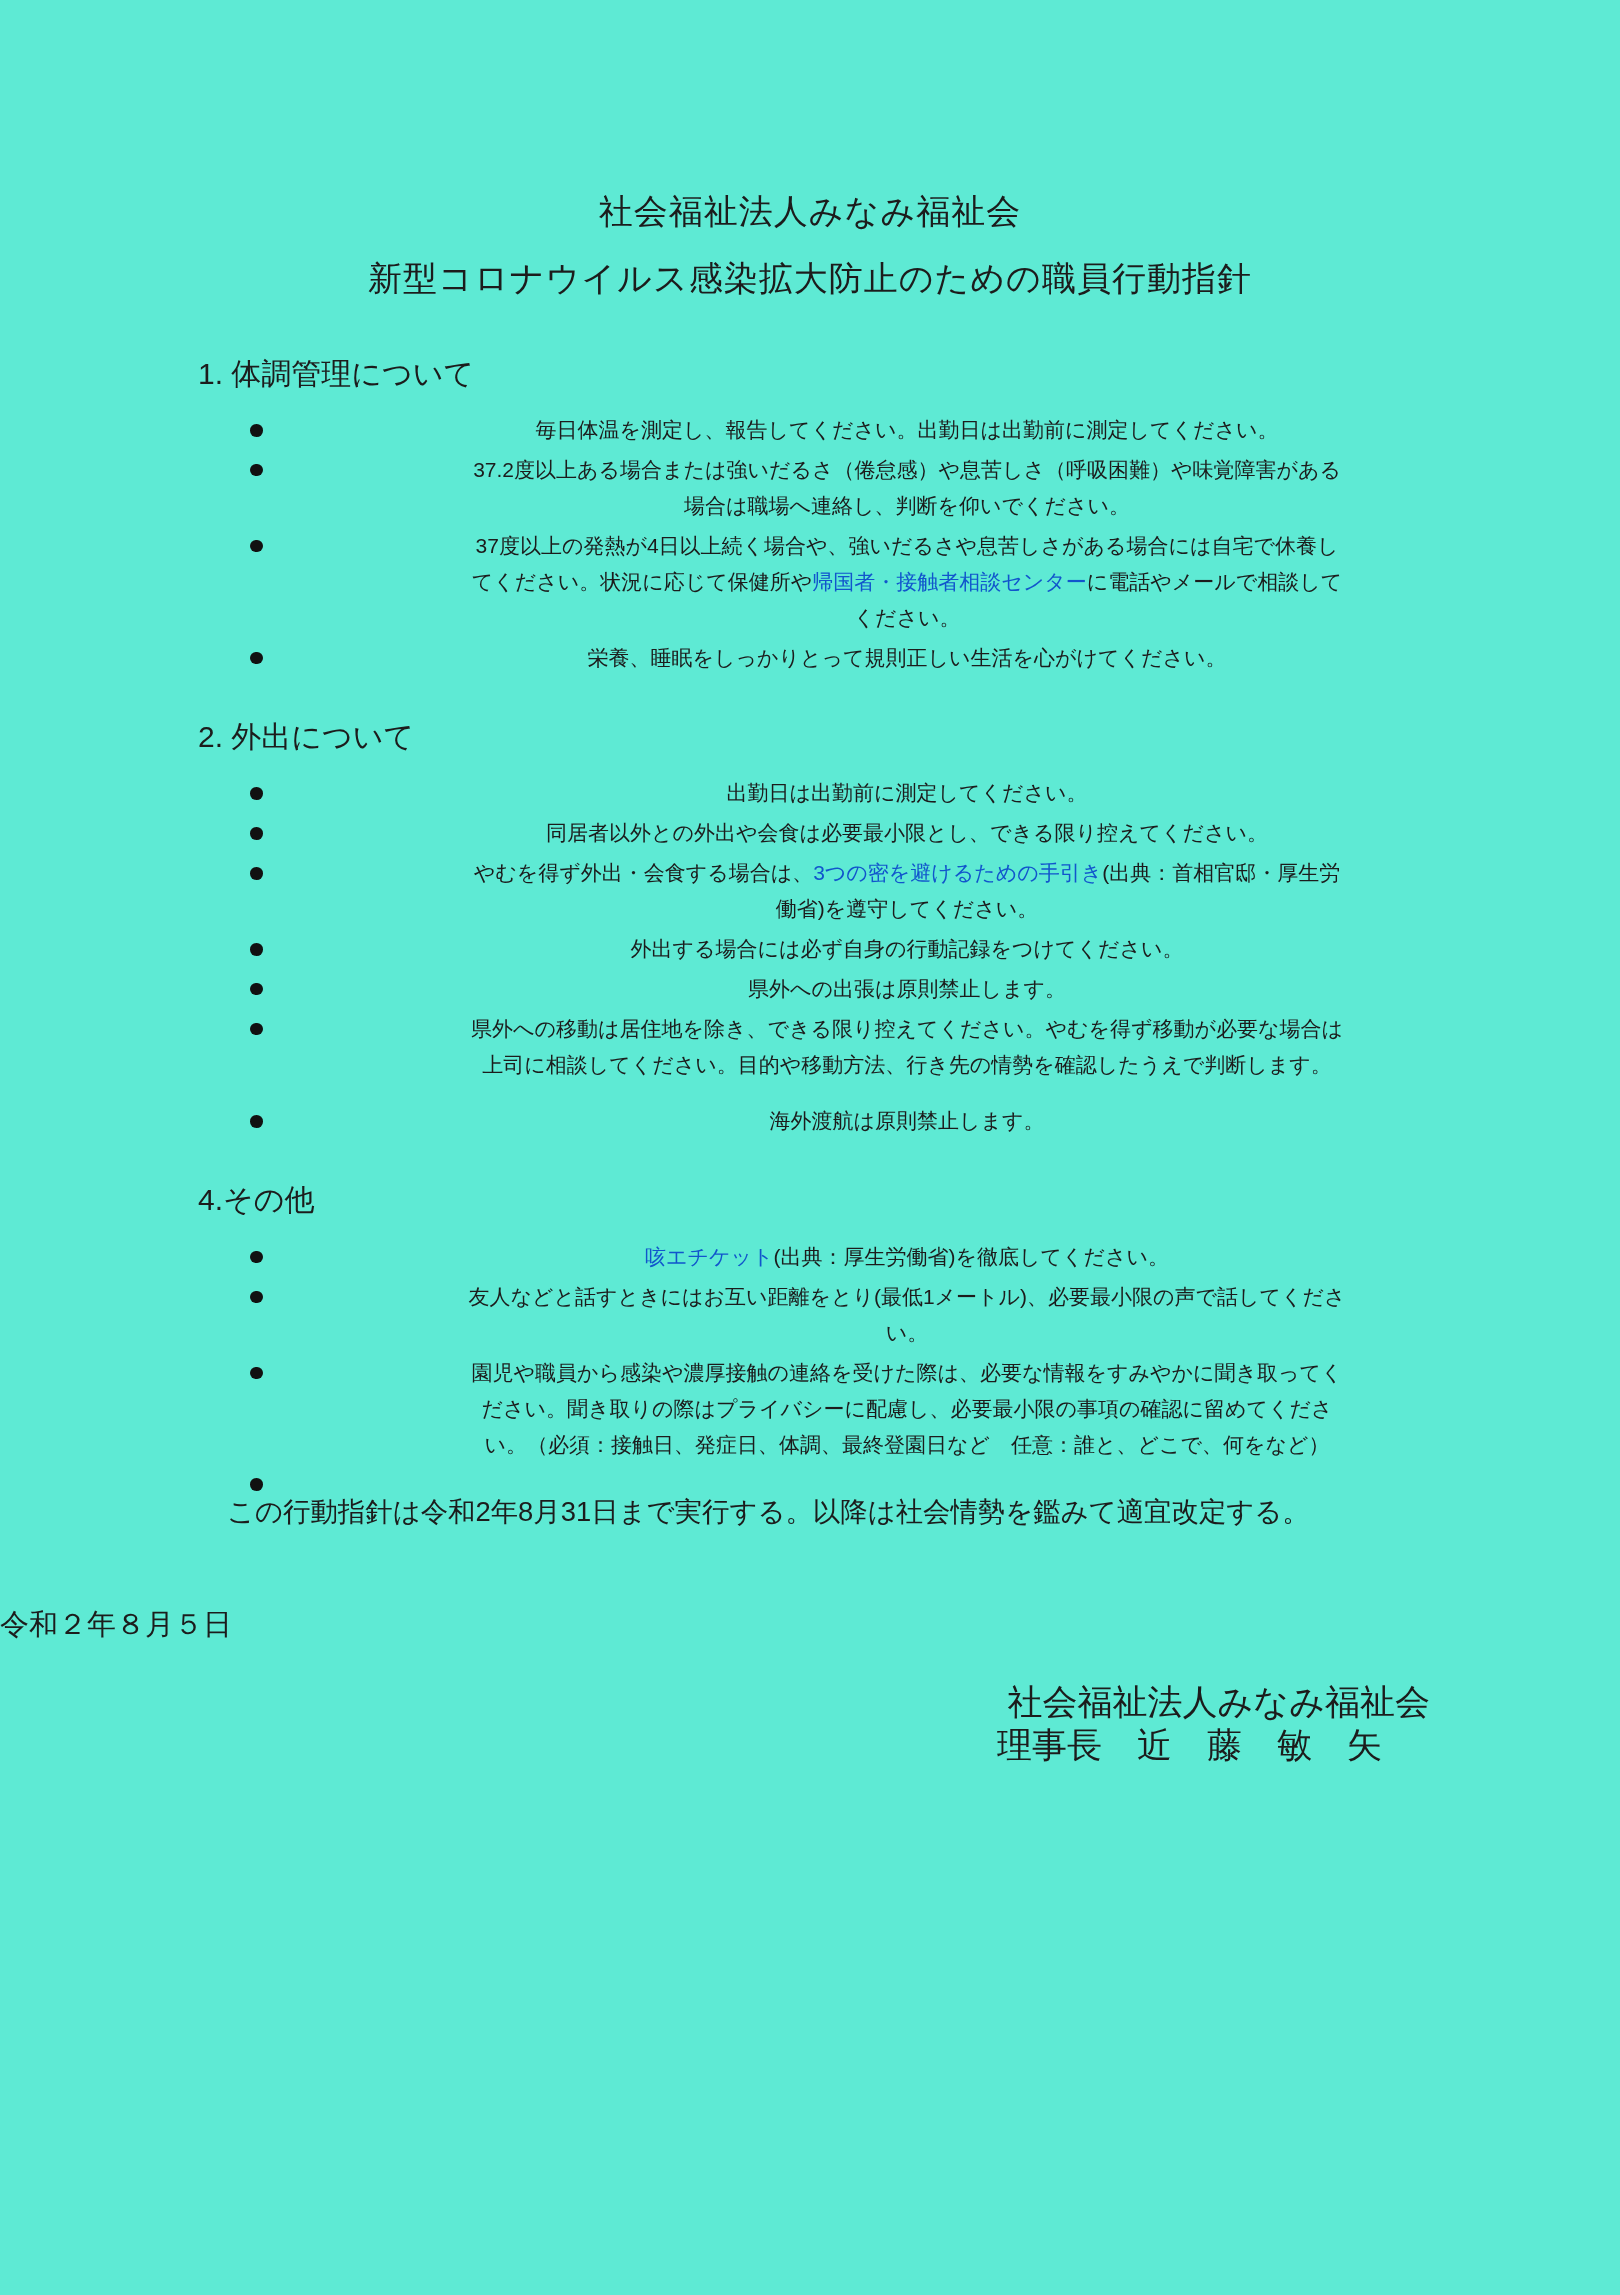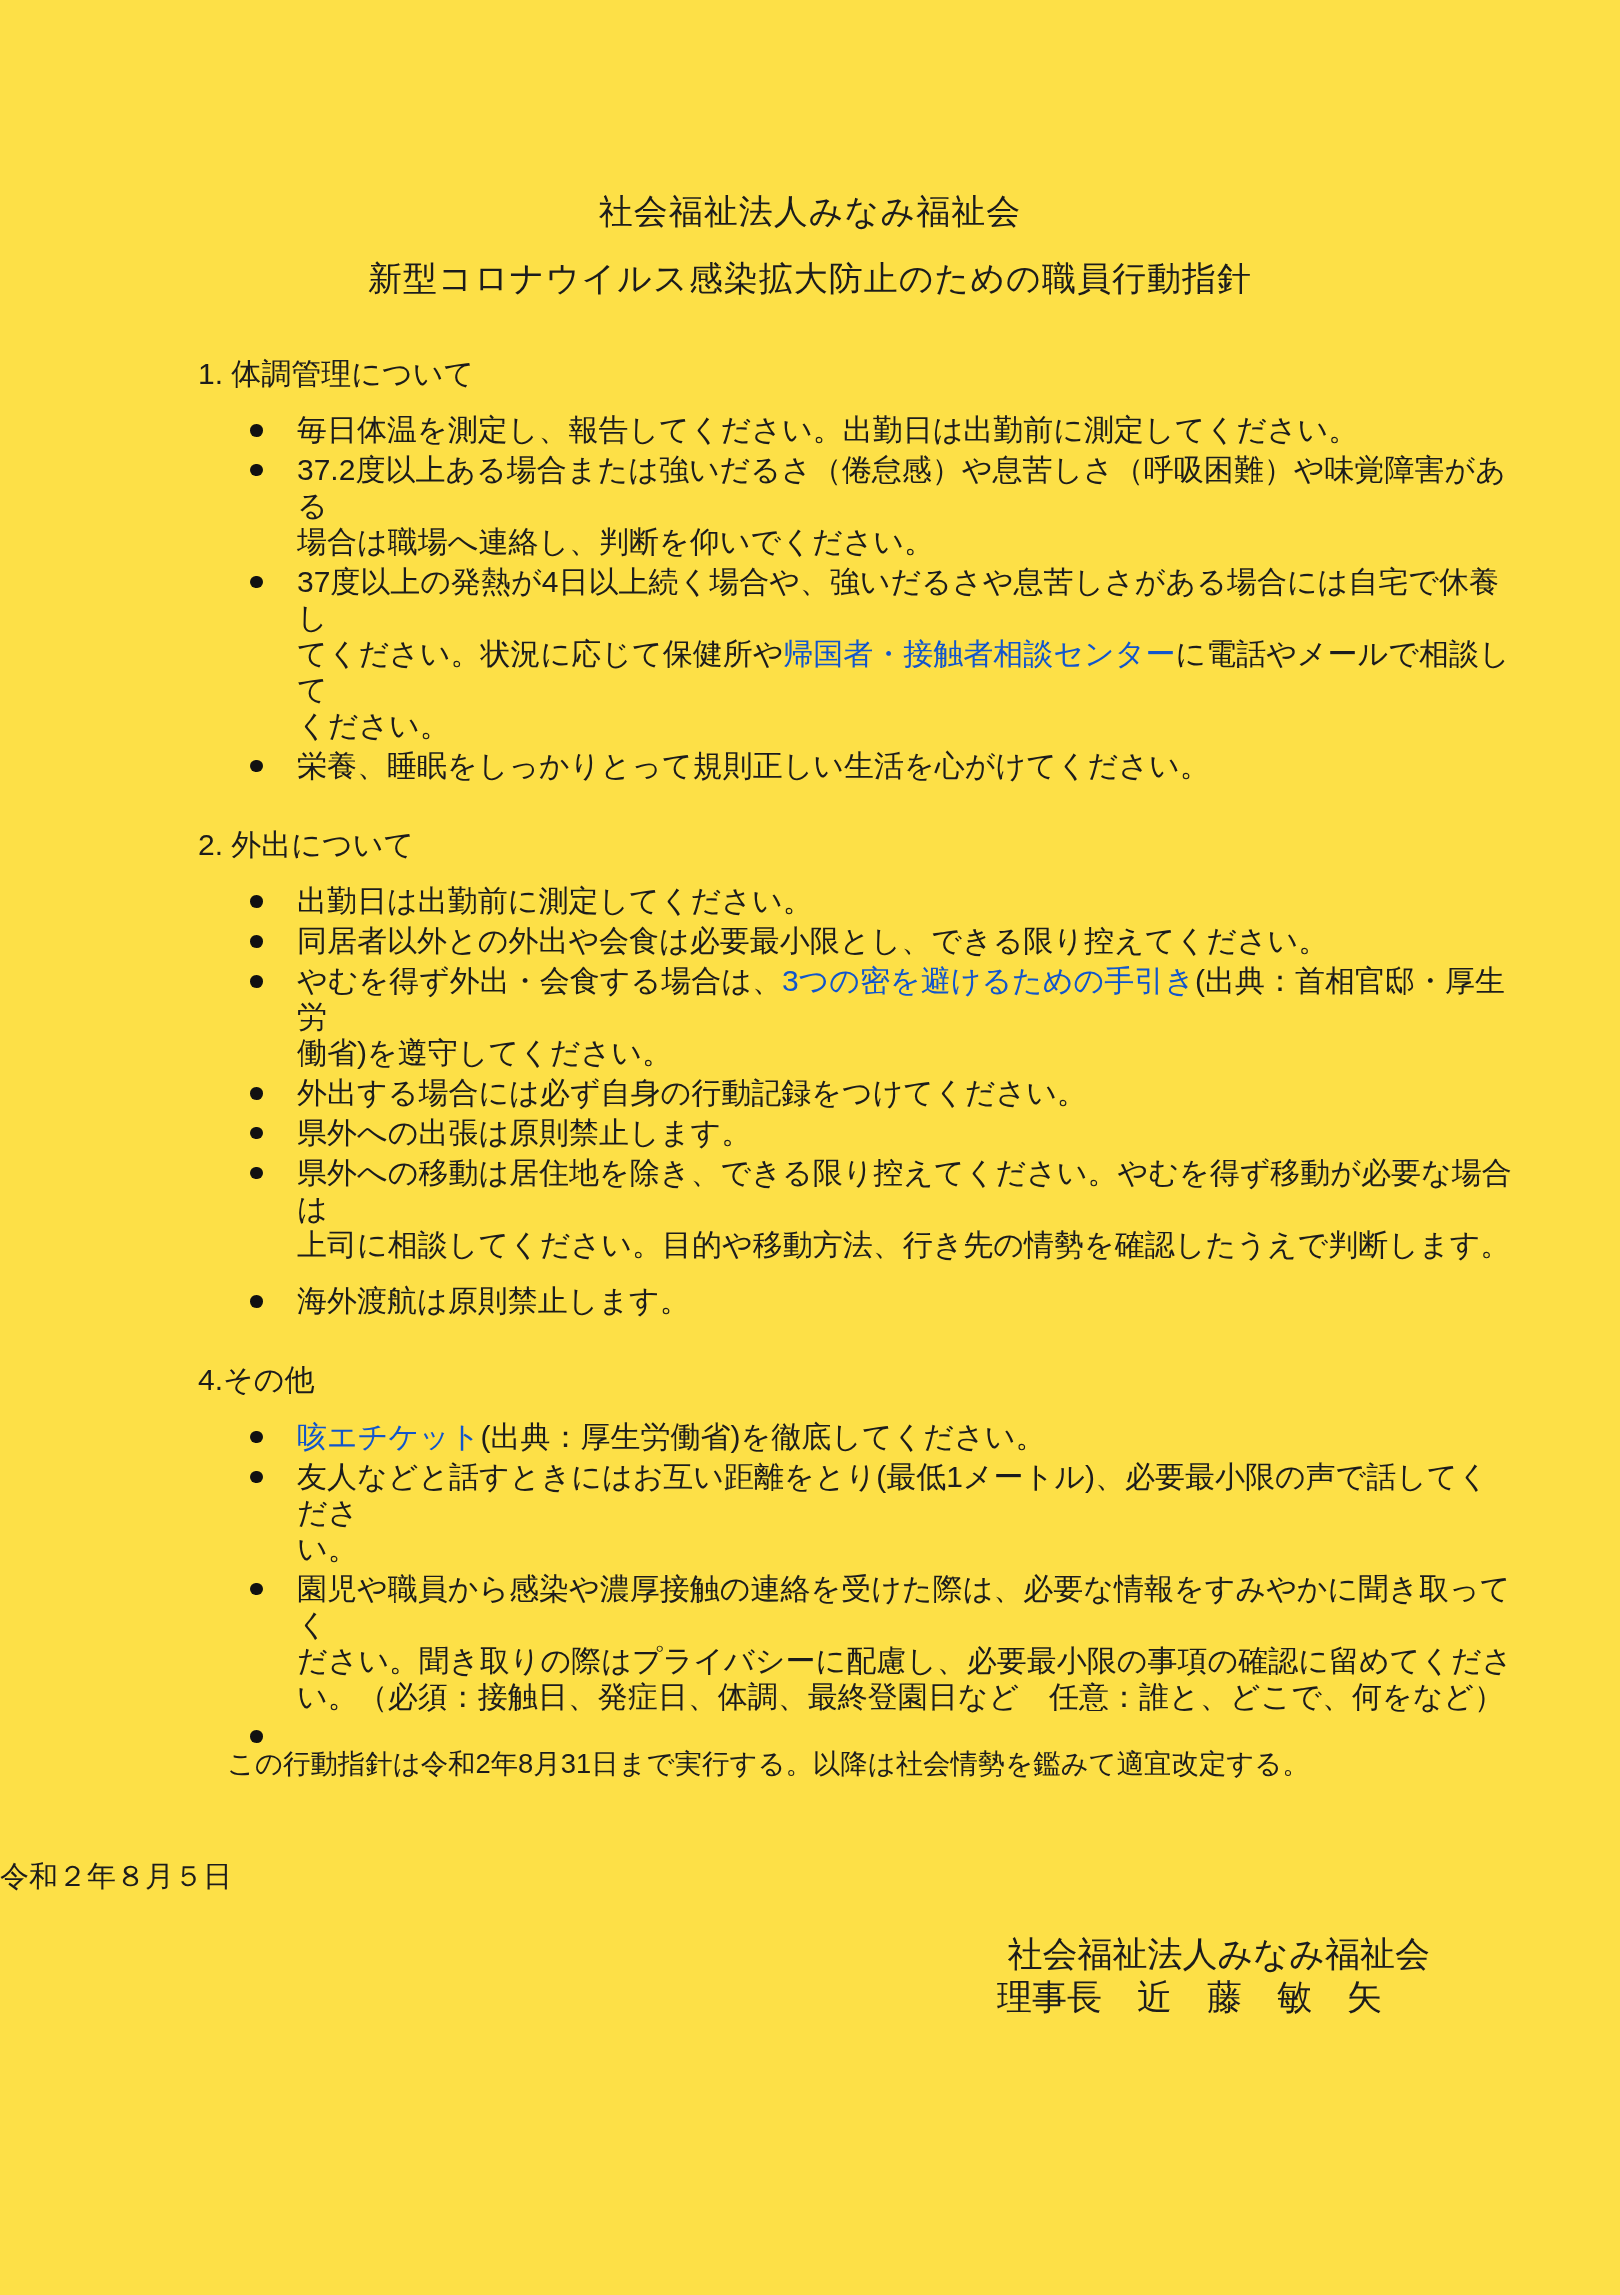--- a/index.html
+++ b/index.html
@@ -1,20 +1,20 @@
 <!DOCTYPE html>
 <html lang="ja"><head>
 <meta charset="utf-8">
 <style>
   html, body { margin:0; padding:0; background:#ffffff; }
   .page {
     position:relative;
     width:1620px;
     height:2296px;
-    background:#fde047;
+    background:#5eead4;
     color:#1c1c1c;
     font-family:"Liberation Sans","DejaVu Sans",sans-serif;
     overflow:hidden;
   }
   .doc-title {
     padding-top:191px;
     text-align:center;
     font-size:34px;
     line-height:41px;
     letter-spacing:1px;
@@ -35,23 +35,24 @@
   ul.bullet-list {
     list-style:none;
     margin:20.6px 0 0 0;
     padding:0;
   }
   ul.bullet-list li {
     position:relative;
     margin-left:248px;
     padding-left:49px;
     width:1220px;
-    font-size:30px;
+    font-size:21px;
     line-height:36px;
     white-space:pre-line;
+    text-align:center;
   }
   ul.bullet-list li + li { margin-top:3.9px; }
   .dot {
     position:absolute;
     left:2px;
     top:11.8px;
     width:12.7px;
     height:12.7px;
     border-radius:50%;
     background:#111111;

